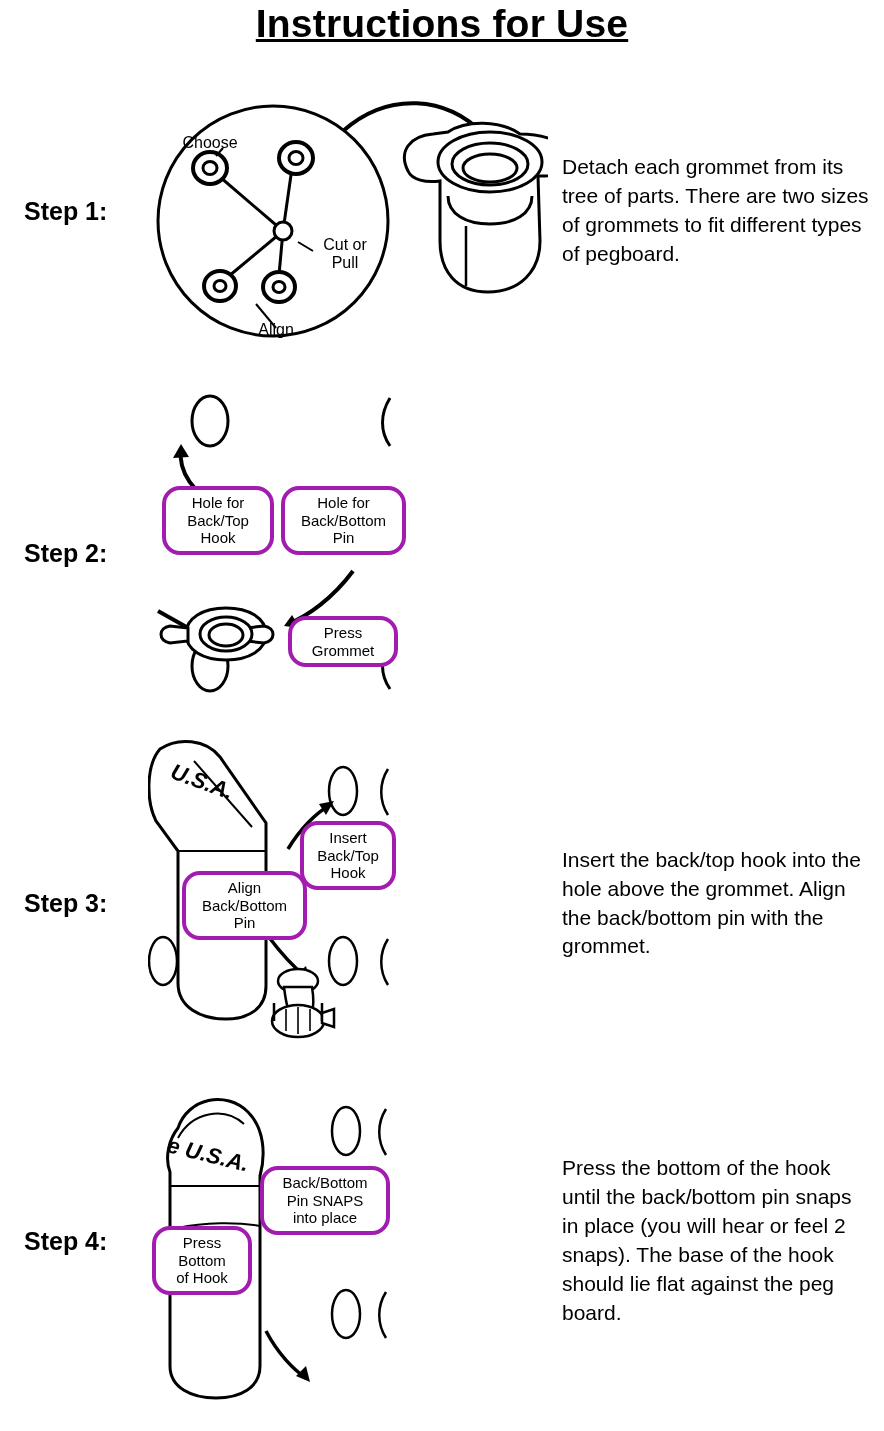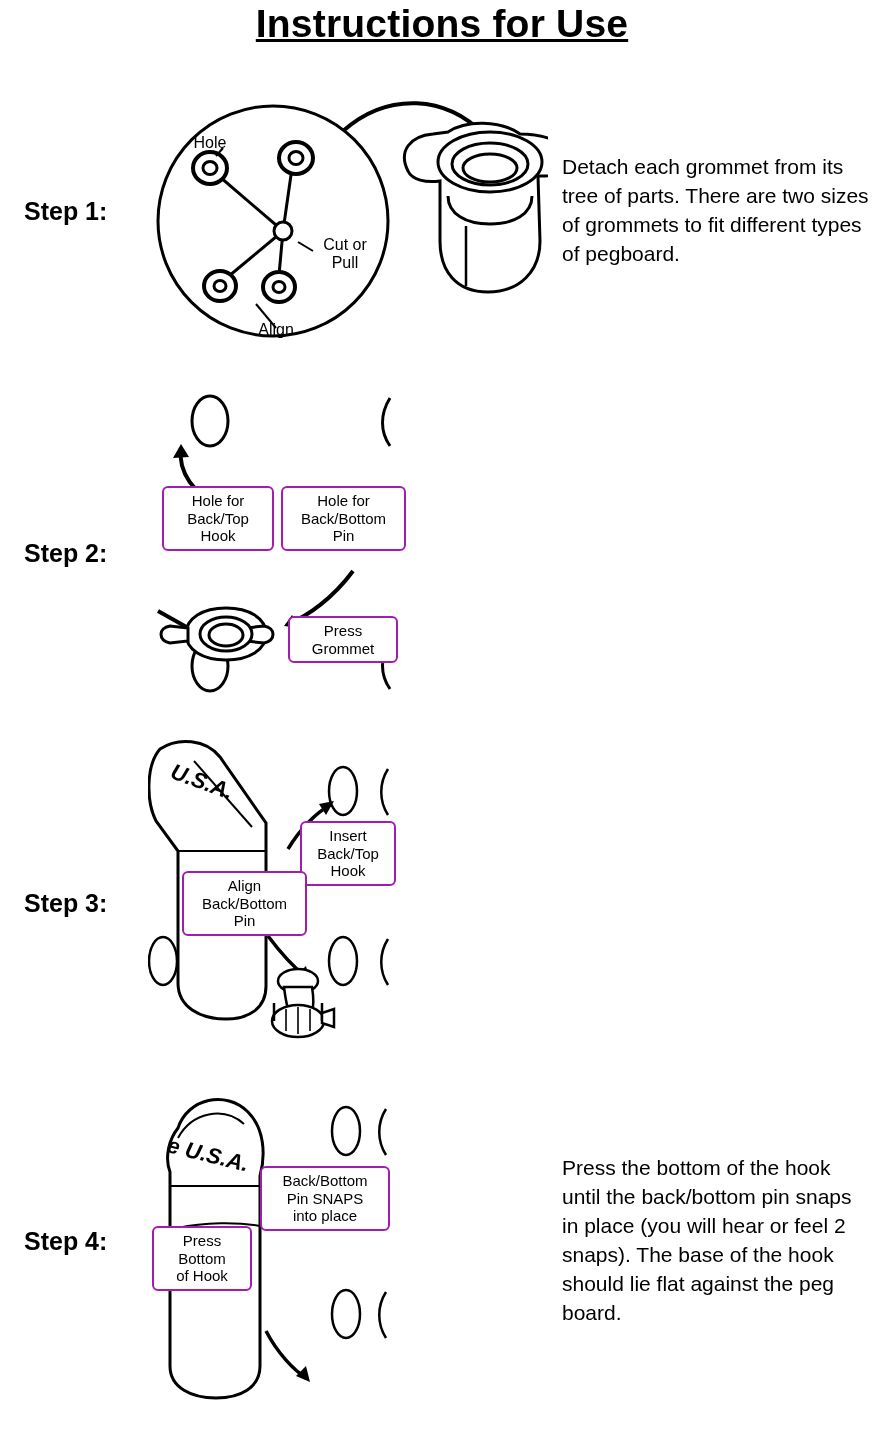--- a/index.html
+++ b/index.html
@@ -49,22 +49,22 @@
     flex: 1;
     font-size: 21px;
     line-height: 1.38;
     padding-left: 14px;
     padding-right: 14px;
     box-sizing: border-box;
   }
   
   .callout {
     position: absolute;
-    border: 2px solid #a21caf;
-    border-radius: 6px;
+    border: 4px solid #a21caf;
+    border-radius: 18px;
     background: #fff;
     text-align: center;
     font-size: 15px;
     line-height: 1.18;
     padding: 4px 6px;
     box-sizing: border-box;
   }
   .plain-label {
     position: absolute;
     font-size: 16px;
@@ -114,21 +114,21 @@
                    C395 88, 420 96, 424 110 C428 122, 408 131, 390 130
                    L392 195 C392 225, 372 246, 340 246 C308 246, 292 225, 292 195
                    L292 135 C278 137, 264 134, 260 125 Z"></path>
           <ellipse cx="342" cy="116" rx="52" ry="30"></ellipse>
           <ellipse cx="342" cy="118" rx="38" ry="21"></ellipse>
           <ellipse cx="342" cy="122" rx="27" ry="14"></ellipse>
           <path d="M300 150 C300 168, 318 178, 342 178 C366 178, 384 168, 384 150"></path>
           <path d="M318 180 L318 240" stroke-width="2.5"></path>
         </g>
       </svg>
-      <div class="plain-label" style="left:22px; top:88px; width:80px;">Hole</div>
+      <div class="plain-label" style="left:22px; top:88px; width:80px;">Choose</div>
       <div class="plain-label" style="left:88px; top:275px; width:80px;">Align</div>
       <div class="plain-label" style="left:152px; top:190px; width:90px; white-space:pre-line;">Cut or
 Pull</div>
     </div>
     <div class="step-text">Detach each grommet from its tree of parts. There are two sizes of grommets to fit different types of pegboard.</div>
   </div>
 
   <div class="step-row" style="height:355px;">
     <div class="step-label">Step 2:</div>
     <div class="step-figure" style="height:355px;">
@@ -206,20 +206,21 @@
         </g>
       </svg>
       <div class="plain-label" style="left:4px; top:38px; font-size:22px; font-weight:bold; font-style:italic; transform:rotate(20deg); width:100px;">U.S.A.</div>
       <div class="callout" style="left:152px; top:90px; width:96px; white-space:pre-line;">Insert
 Back/Top
 Hook</div>
       <div class="callout" style="left:34px; top:140px; width:125px; white-space:pre-line;">Align
 Back/Bottom
 Pin</div>
     </div>
+    <div class="step-text">Insert the back/top hook into the hole above the grommet. Align the back/bottom pin with the grommet.</div>
   </div>
 
   <div class="step-row" style="height:330px;">
     <div class="step-label">Step 4:</div>
     <div class="step-figure" style="height:330px;">
       <svg width="400" height="330" viewBox="0 0 400 330">
 
         <ellipse cx="198" cy="55" rx="14" ry="24" fill="#fff" stroke="#000" stroke-width="2.5"></ellipse>
         <path d="M238 33 C229 47, 229 65, 238 79" fill="none" stroke="#000" stroke-width="2.5"></path>
         <ellipse cx="198" cy="238" rx="14" ry="24" fill="#fff" stroke="#000" stroke-width="2.5"></ellipse>

